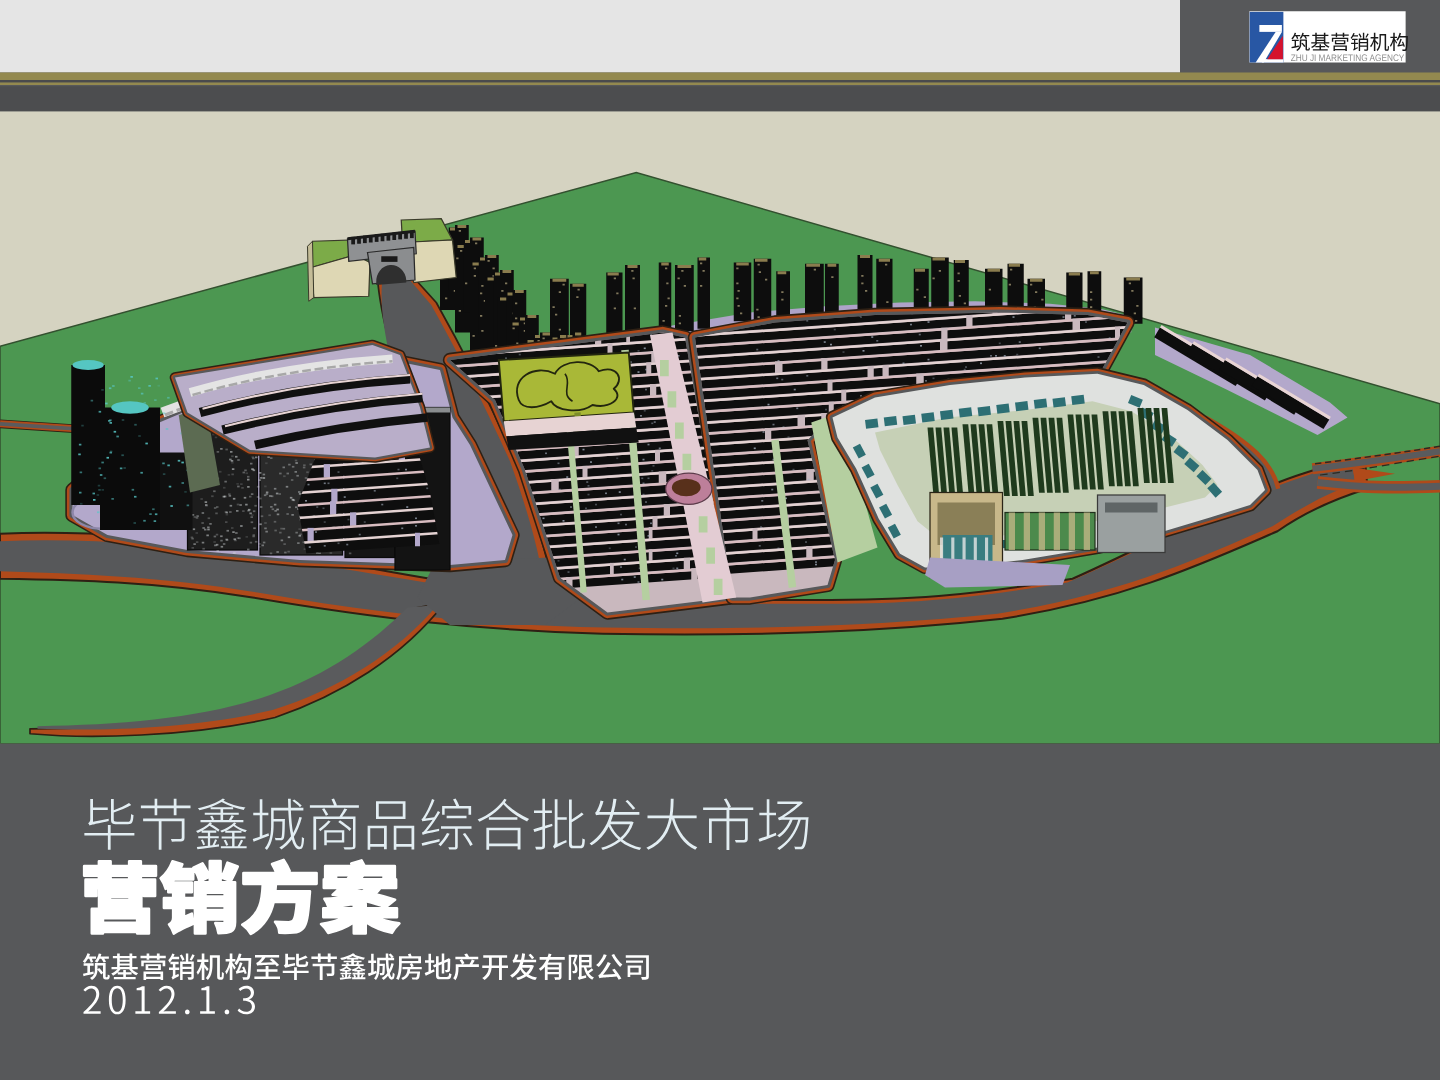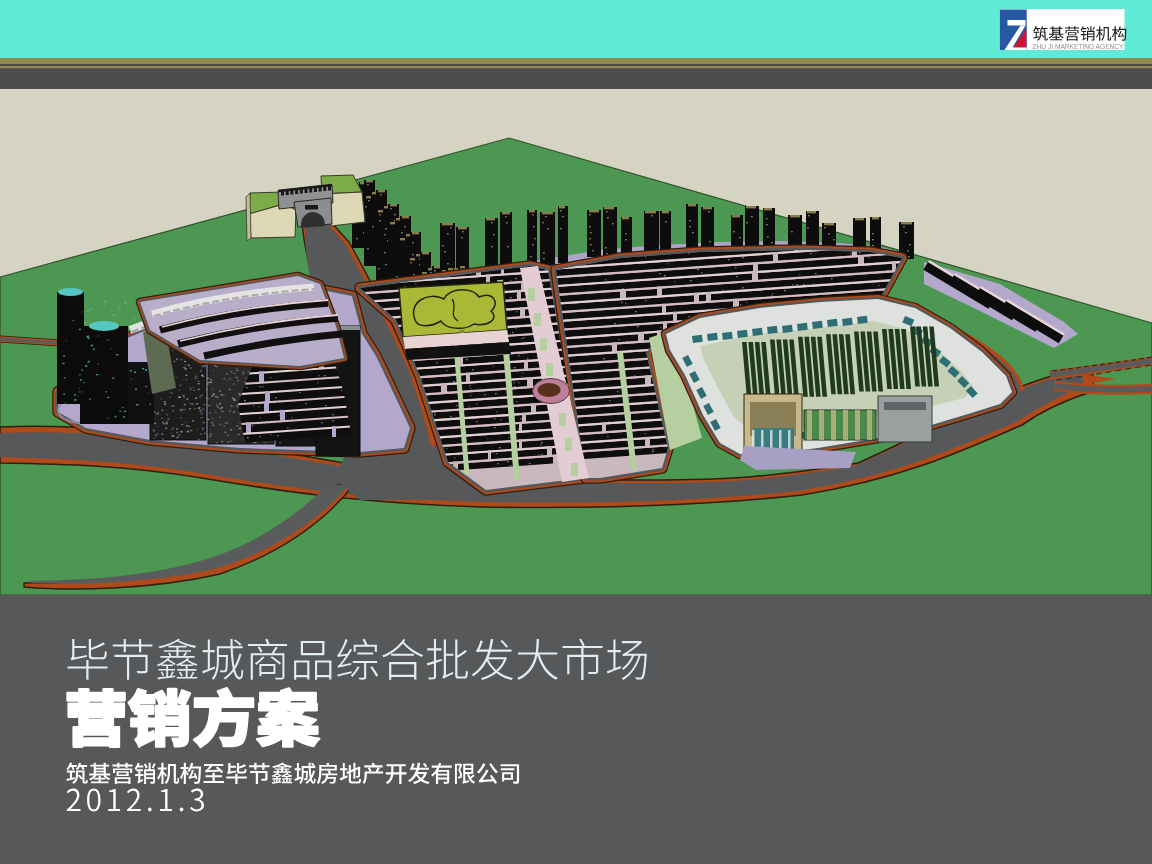--- a/index.html
+++ b/index.html
@@ -1,17 +1,17 @@
 <!DOCTYPE html>
 <html><head><meta charset="utf-8"><style>
 html,body{margin:0;padding:0;width:1152px;height:864px;overflow:hidden;background:#57585a;font-family:"Liberation Sans",sans-serif;}
 .abs{position:absolute;}
 </style></head>
 <body>
-<div class="abs" style="left:0;top:0;width:1152px;height:58.3px;background:#5eead4">
+<div class="abs" style="left:0;top:0;width:944px;height:58.3px;background:#e5e5e5">
     <svg width="1152" height="58" viewBox="0 0 1152 58" style="position:absolute;left:0;top:0">
 <rect x="999.5" y="9" width="125" height="41" fill="#ffffff"></rect>
 <rect x="999.7" y="9.5" width="27" height="40.5" fill="#2857a4"></rect>
 <rect x="1007.5" y="20" width="18" height="5.5" fill="#ffffff"></rect>
       <path d="M1020.5,25.5 h5 L1011,50 h-6.5 z" fill="#ffffff"></path>
       <rect x="1009.5" y="47.3" width="17.1" height="2.7" fill="#ffffff"></rect>
 <path d="M1026.3,28.5 V47.3 H1013.8 Z" fill="#d5122d"></path>
 <path d="M1041.1 34.8C1041.9 35.6 1042.9 36.8 1043.4 37.6L1044.3 36.9C1043.9 36.2 1042.8 35 1041.9 34.2ZM1033.1 37.5 1033.4 38.6C1035 38.3 1037.1 37.8 1039.2 37.3L1039.1 36.3L1036.8 36.8V32.7H1039V31.7H1033.5V32.7H1035.7V37ZM1039.8 31.5V35C1039.8 36.7 1039.5 38.6 1037 39.9C1037.2 40.1 1037.7 40.5 1037.8 40.7C1040.5 39.3 1041 37 1041 35V32.5H1044.4V38.6C1044.4 39.7 1044.5 40 1044.8 40.2C1045 40.4 1045.3 40.4 1045.6 40.4C1045.8 40.4 1046.2 40.4 1046.5 40.4C1046.7 40.4 1047 40.4 1047.2 40.3C1047.4 40.2 1047.6 40.1 1047.7 39.8C1047.8 39.6 1047.8 38.9 1047.9 38.4C1047.5 38.3 1047.2 38.1 1046.9 37.9C1046.9 38.5 1046.9 38.9 1046.9 39.1C1046.8 39.2 1046.8 39.3 1046.7 39.4C1046.6 39.4 1046.5 39.4 1046.4 39.4C1046.2 39.4 1046 39.4 1045.9 39.4C1045.8 39.4 1045.7 39.4 1045.6 39.4C1045.6 39.3 1045.6 39.1 1045.6 38.7V31.5ZM1035.7 26.1C1035.2 27.9 1034.2 29.6 1033.1 30.7C1033.3 30.9 1033.8 31.2 1034.1 31.4C1034.7 30.7 1035.3 29.9 1035.8 28.9H1036.7C1037 29.7 1037.4 30.6 1037.6 31.2L1038.6 30.8C1038.5 30.3 1038.2 29.6 1037.9 28.9H1040.2V27.9H1036.3C1036.5 27.4 1036.7 26.9 1036.9 26.4ZM1041.9 26.2C1041.5 27.9 1040.7 29.5 1039.7 30.6C1040 30.7 1040.5 31 1040.7 31.2C1041.2 30.6 1041.7 29.8 1042.1 28.9H1043.2C1043.8 29.7 1044.3 30.6 1044.6 31.2L1045.6 30.8C1045.4 30.3 1045 29.6 1044.5 28.9H1047.4V27.9H1042.6C1042.7 27.4 1042.9 26.9 1043 26.4Z M1059.1 26.2V27.8H1053.4V26.2H1052.2V27.8H1049.8V28.8H1052.2V33.8H1049V34.8H1052.5C1051.6 36 1050.2 37 1048.9 37.5C1049.1 37.7 1049.5 38.1 1049.6 38.4C1051.2 37.7 1052.8 36.3 1053.8 34.8H1058.8C1059.7 36.2 1061.3 37.6 1062.8 38.2C1063 37.9 1063.3 37.5 1063.6 37.3C1062.3 36.8 1060.9 35.9 1060 34.8H1063.4V33.8H1060.3V28.8H1062.7V27.8H1060.3V26.2ZM1053.4 28.8H1059.1V29.8H1053.4ZM1055.6 35.3V36.7H1052.3V37.7H1055.6V39.3H1050.3V40.3H1062.2V39.3H1056.8V37.7H1060.1V36.7H1056.8V35.3ZM1053.4 30.7H1059.1V31.8H1053.4ZM1053.4 32.7H1059.1V33.8H1053.4Z M1069 33H1075.1V34.4H1069ZM1067.9 32.2V35.3H1076.3V32.2ZM1065.5 30.2V33.3H1066.6V31.1H1077.5V33.3H1078.6V30.2ZM1066.8 36.3V40.8H1067.9V40.2H1076.3V40.8H1077.5V36.3ZM1067.9 39.2V37.3H1076.3V39.2ZM1074.2 26.2V27.6H1069.7V26.2H1068.6V27.6H1065.1V28.6H1068.6V29.7H1069.7V28.6H1074.2V29.7H1075.4V28.6H1079V27.6H1075.4V26.2Z M1086.8 27.2C1087.4 28.1 1088.1 29.4 1088.3 30.1L1089.3 29.6C1089 28.9 1088.4 27.7 1087.8 26.8ZM1093.9 26.7C1093.5 27.6 1092.8 28.9 1092.3 29.7L1093.2 30.1C1093.7 29.3 1094.4 28.2 1095 27.1ZM1082.7 26.3C1082.2 27.7 1081.4 29.1 1080.5 30.1C1080.7 30.3 1081 30.9 1081.1 31.1C1081.6 30.6 1082.1 30 1082.5 29.2H1086.4V28.1H1083.1C1083.3 27.6 1083.6 27.1 1083.7 26.6ZM1080.9 34.1V35.2H1083.2V38.3C1083.2 39 1082.7 39.4 1082.4 39.6C1082.6 39.8 1082.9 40.3 1083 40.6C1083.2 40.3 1083.6 40 1086.3 38.6C1086.2 38.3 1086.1 37.9 1086.1 37.5L1084.2 38.5V35.2H1086.5V34.1H1084.2V31.9H1086.1V30.9H1081.6V31.9H1083.2V34.1ZM1088.1 34.6H1093.4V36.3H1088.1ZM1088.1 33.5V31.9H1093.4V33.5ZM1090.3 26.2V30.7H1087V40.8H1088.1V37.3H1093.4V39.3C1093.4 39.5 1093.3 39.5 1093.1 39.5C1092.9 39.6 1092.1 39.6 1091.2 39.5C1091.4 39.8 1091.5 40.3 1091.5 40.6C1092.7 40.6 1093.5 40.6 1093.9 40.4C1094.4 40.2 1094.5 39.9 1094.5 39.3V30.7L1093.4 30.7H1091.4V26.2Z M1103.6 27.1V32.2C1103.6 34.6 1103.3 37.8 1101.2 40C1101.5 40.1 1101.9 40.5 1102.1 40.8C1104.4 38.4 1104.7 34.8 1104.7 32.2V28.3H1107.7V38.4C1107.7 39.8 1107.8 40.1 1108.1 40.3C1108.3 40.5 1108.6 40.6 1109 40.6C1109.2 40.6 1109.5 40.6 1109.8 40.6C1110.1 40.6 1110.4 40.5 1110.6 40.4C1110.8 40.2 1111 40 1111 39.5C1111.1 39.1 1111.2 37.9 1111.2 37C1110.9 36.9 1110.5 36.8 1110.3 36.5C1110.3 37.6 1110.2 38.4 1110.2 38.8C1110.2 39.2 1110.1 39.3 1110 39.4C1110 39.5 1109.8 39.5 1109.7 39.5C1109.6 39.5 1109.4 39.5 1109.3 39.5C1109.1 39.5 1109.1 39.5 1109 39.4C1108.9 39.3 1108.9 39 1108.9 38.5V27.1ZM1099.1 26.2V29.6H1096.5V30.7H1099C1098.4 32.9 1097.3 35.4 1096.1 36.7C1096.3 37 1096.6 37.5 1096.8 37.8C1097.6 36.7 1098.5 34.9 1099.1 33.1V40.7H1100.3V33.5C1100.9 34.3 1101.7 35.3 1102 35.8L1102.7 34.8C1102.4 34.4 1100.9 32.7 1100.3 32.2V30.7H1102.6V29.6H1100.3V26.2Z M1119.7 26.2C1119.1 28.4 1118.3 30.5 1117.1 31.8C1117.4 32 1117.9 32.3 1118.1 32.5C1118.7 31.8 1119.2 30.9 1119.6 29.9H1125.1C1124.9 36.4 1124.7 38.8 1124.2 39.4C1124 39.6 1123.9 39.6 1123.6 39.6C1123.3 39.6 1122.5 39.6 1121.7 39.5C1121.9 39.9 1122 40.4 1122 40.7C1122.8 40.8 1123.6 40.8 1124.1 40.7C1124.6 40.7 1124.9 40.5 1125.3 40.1C1125.8 39.3 1126.1 36.9 1126.3 29.4C1126.3 29.3 1126.3 28.8 1126.3 28.8H1120.1C1120.4 28.1 1120.6 27.3 1120.8 26.5ZM1121.5 33.6C1121.8 34.1 1122 34.8 1122.3 35.4L1119.5 35.9C1120.2 34.6 1120.9 32.9 1121.4 31.3L1120.3 31C1119.8 32.8 1118.9 34.8 1118.7 35.3C1118.4 35.8 1118.2 36.2 1117.9 36.3C1118.1 36.5 1118.2 37.1 1118.3 37.3C1118.6 37.1 1119.1 37 1122.6 36.3C1122.7 36.7 1122.9 37.1 1122.9 37.4L1123.9 37.1C1123.6 36.1 1123 34.5 1122.4 33.2ZM1114.6 26.2V29.3H1112.3V30.4H1114.5C1114 32.5 1113 35.1 1112 36.4C1112.2 36.7 1112.5 37.2 1112.6 37.5C1113.4 36.5 1114.1 34.8 1114.6 33V40.7H1115.8V32.6C1116.2 33.4 1116.7 34.3 1117 34.9L1117.7 34C1117.4 33.5 1116.2 31.6 1115.8 31.1V30.4H1117.6V29.3H1115.8V26.2Z" fill="#1a1a1a"></path>
 <text x="1032.5" y="48.5" font-family="Liberation Sans, sans-serif" font-size="7.6" fill="#8f8f8f" textLength="91" lengthAdjust="spacingAndGlyphs">ZHU JI MARKETING AGENCY</text>
 </svg>

